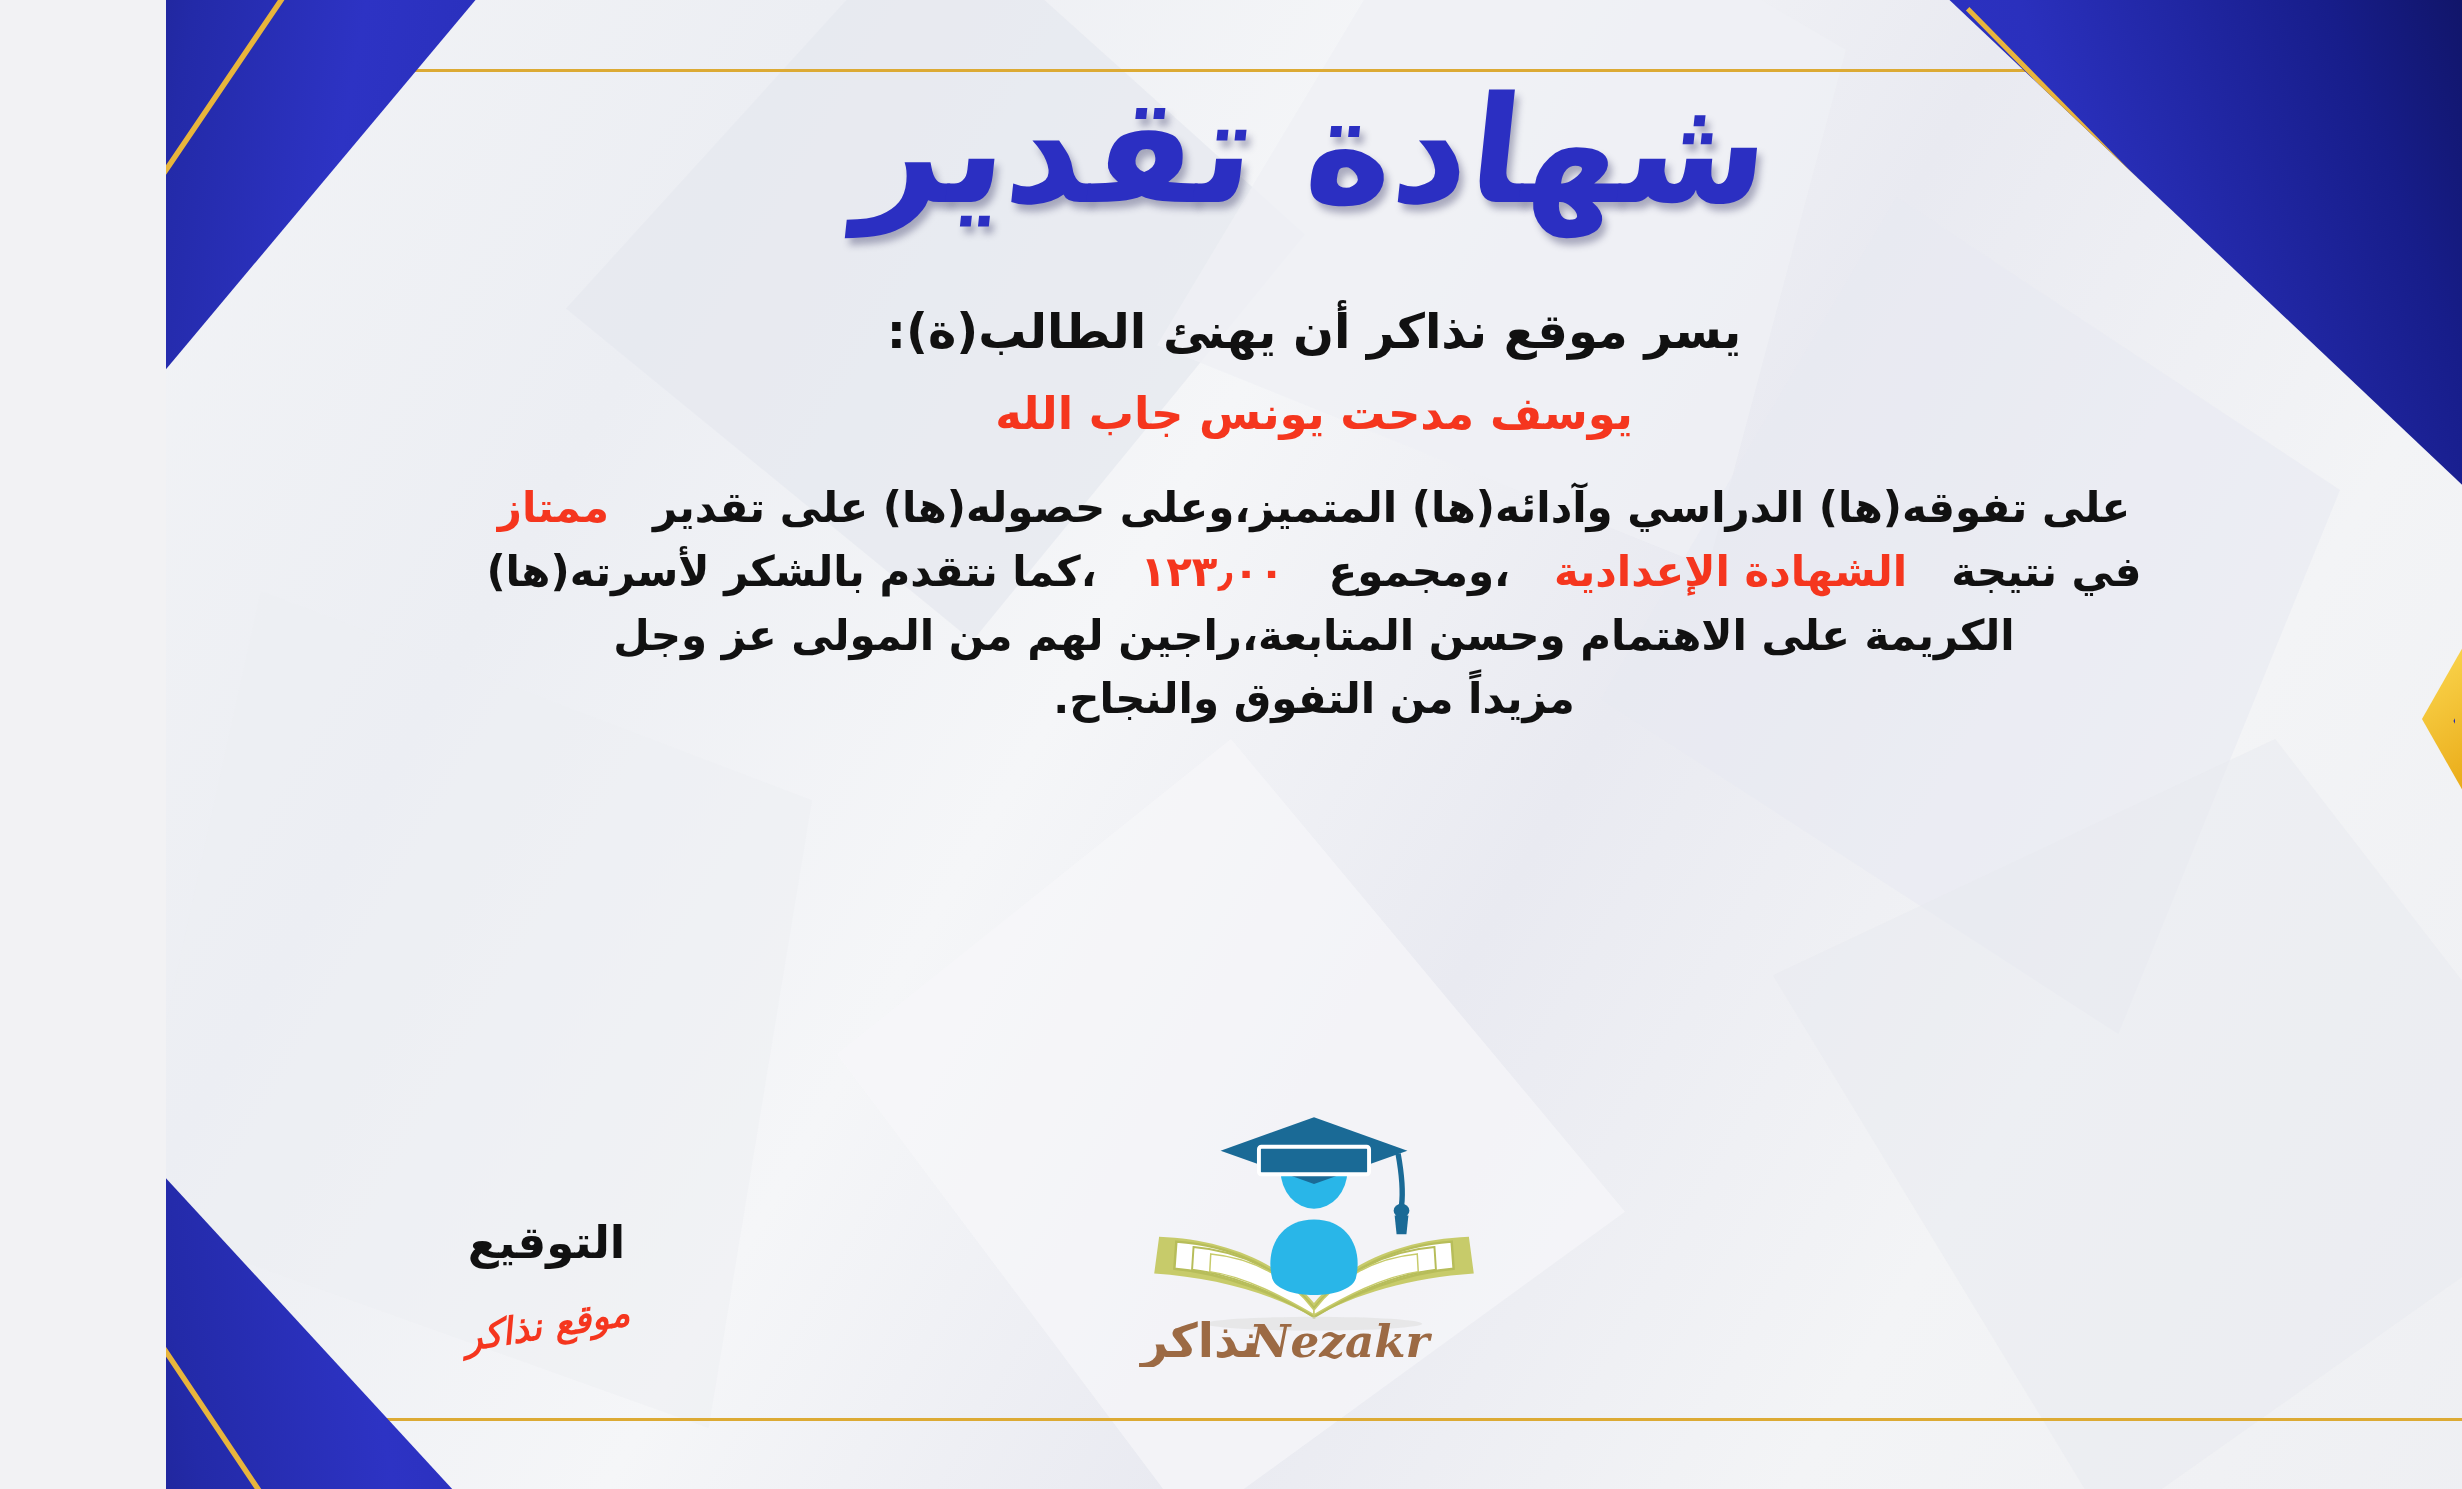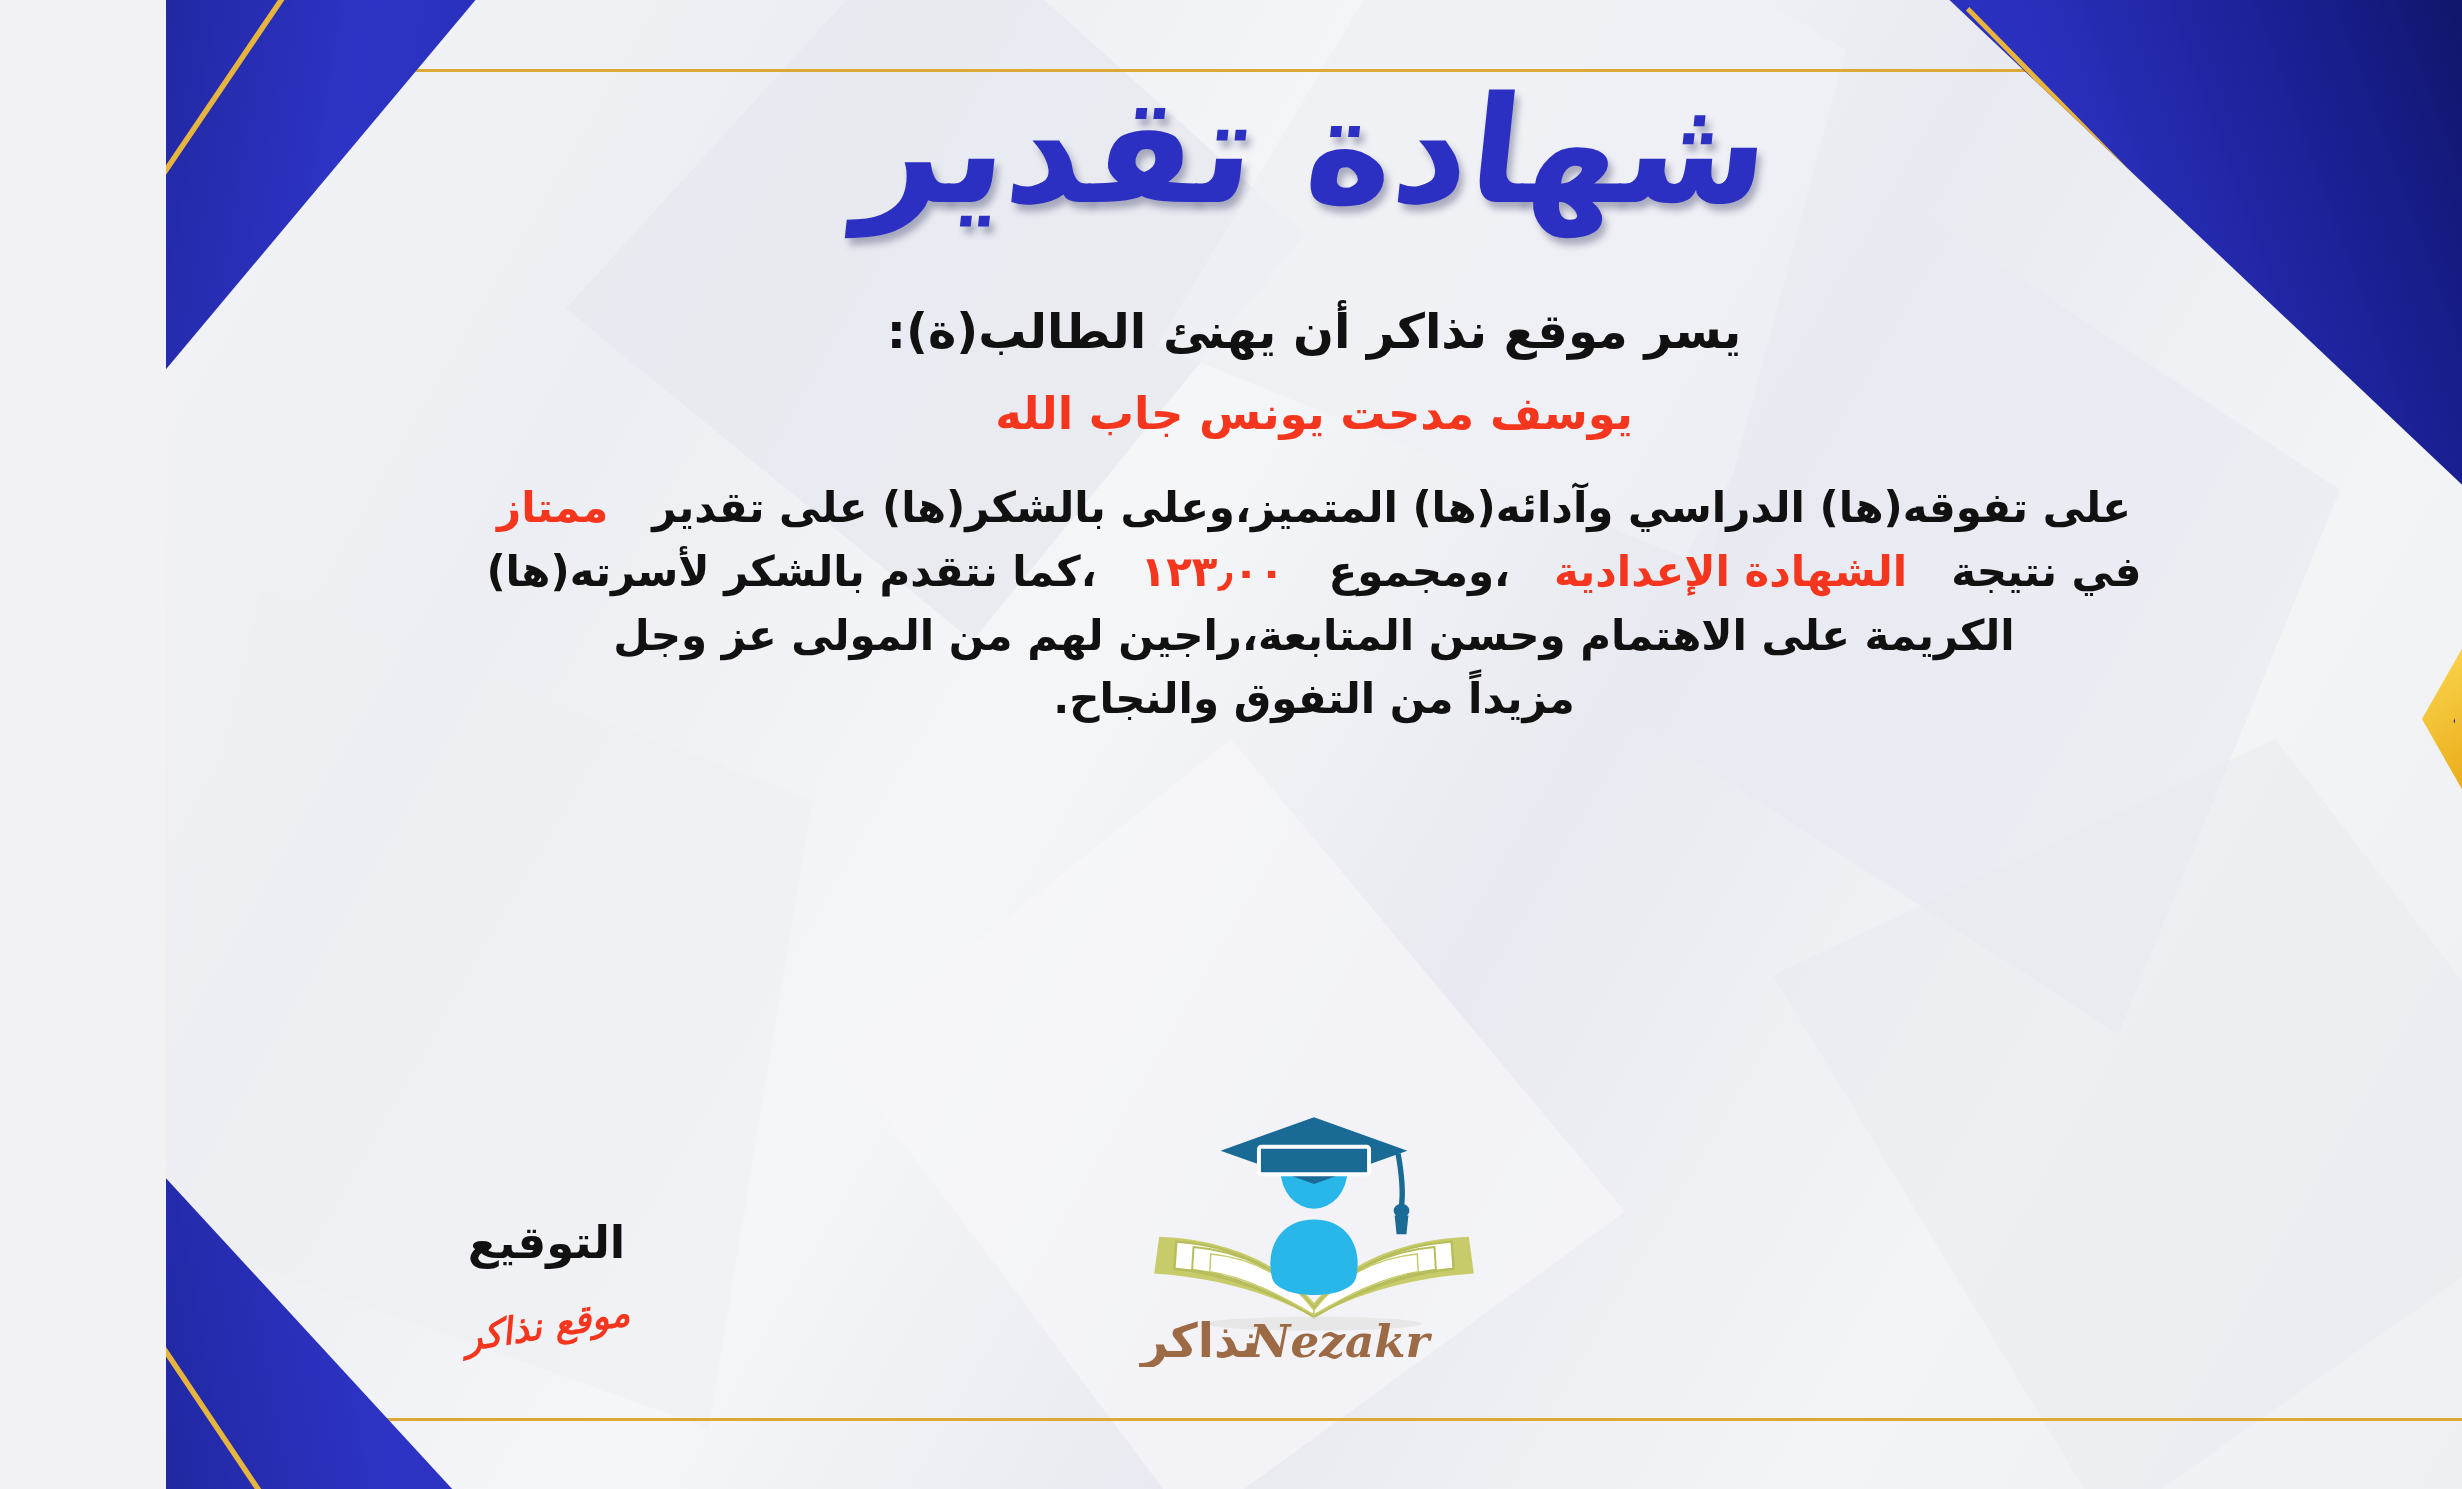--- a/index.html
+++ b/index.html
@@ -207,21 +207,21 @@
   <div class="content">
 
     <div class="title">شهادة تقدير</div>
 
     <div class="intro">يسر موقع نذاكر أن يهنئ الطالب(ة):</div>
 
     <div class="student-name">يوسف مدحت يونس جاب الله</div>
 
     <div class="body-block">
       <div class="ln">
-        <span>على تفوقه(ها) الدراسي وآدائه(ها) المتميز،وعلى بالشكر(ها) على تقدير</span><span class="sp"></span><span class="hl">ممتاز</span>
+        <span>على تفوقه(ها) الدراسي وآدائه(ها) المتميز،وعلى حصوله(ها) على تقدير</span><span class="sp"></span><span class="hl">ممتاز</span>
       </div>
       <div class="ln">
         <span>في نتيجة</span><span class="sp"></span><span class="hl">الشهادة الإعدادية</span><span class="sp"></span><span>،ومجموع</span><span class="sp"></span><span class="hl">١٢٣٫٠٠</span><span class="sp"></span><span>،كما نتقدم بالشكر لأسرته(ها)</span>
       </div>
       <div class="ln">الكريمة على الاهتمام وحسن المتابعة،راجين لهم من المولى عز وجل</div>
       <div class="ln">مزيداً من التفوق والنجاح.</div>
     </div>
 
   </div>
 

